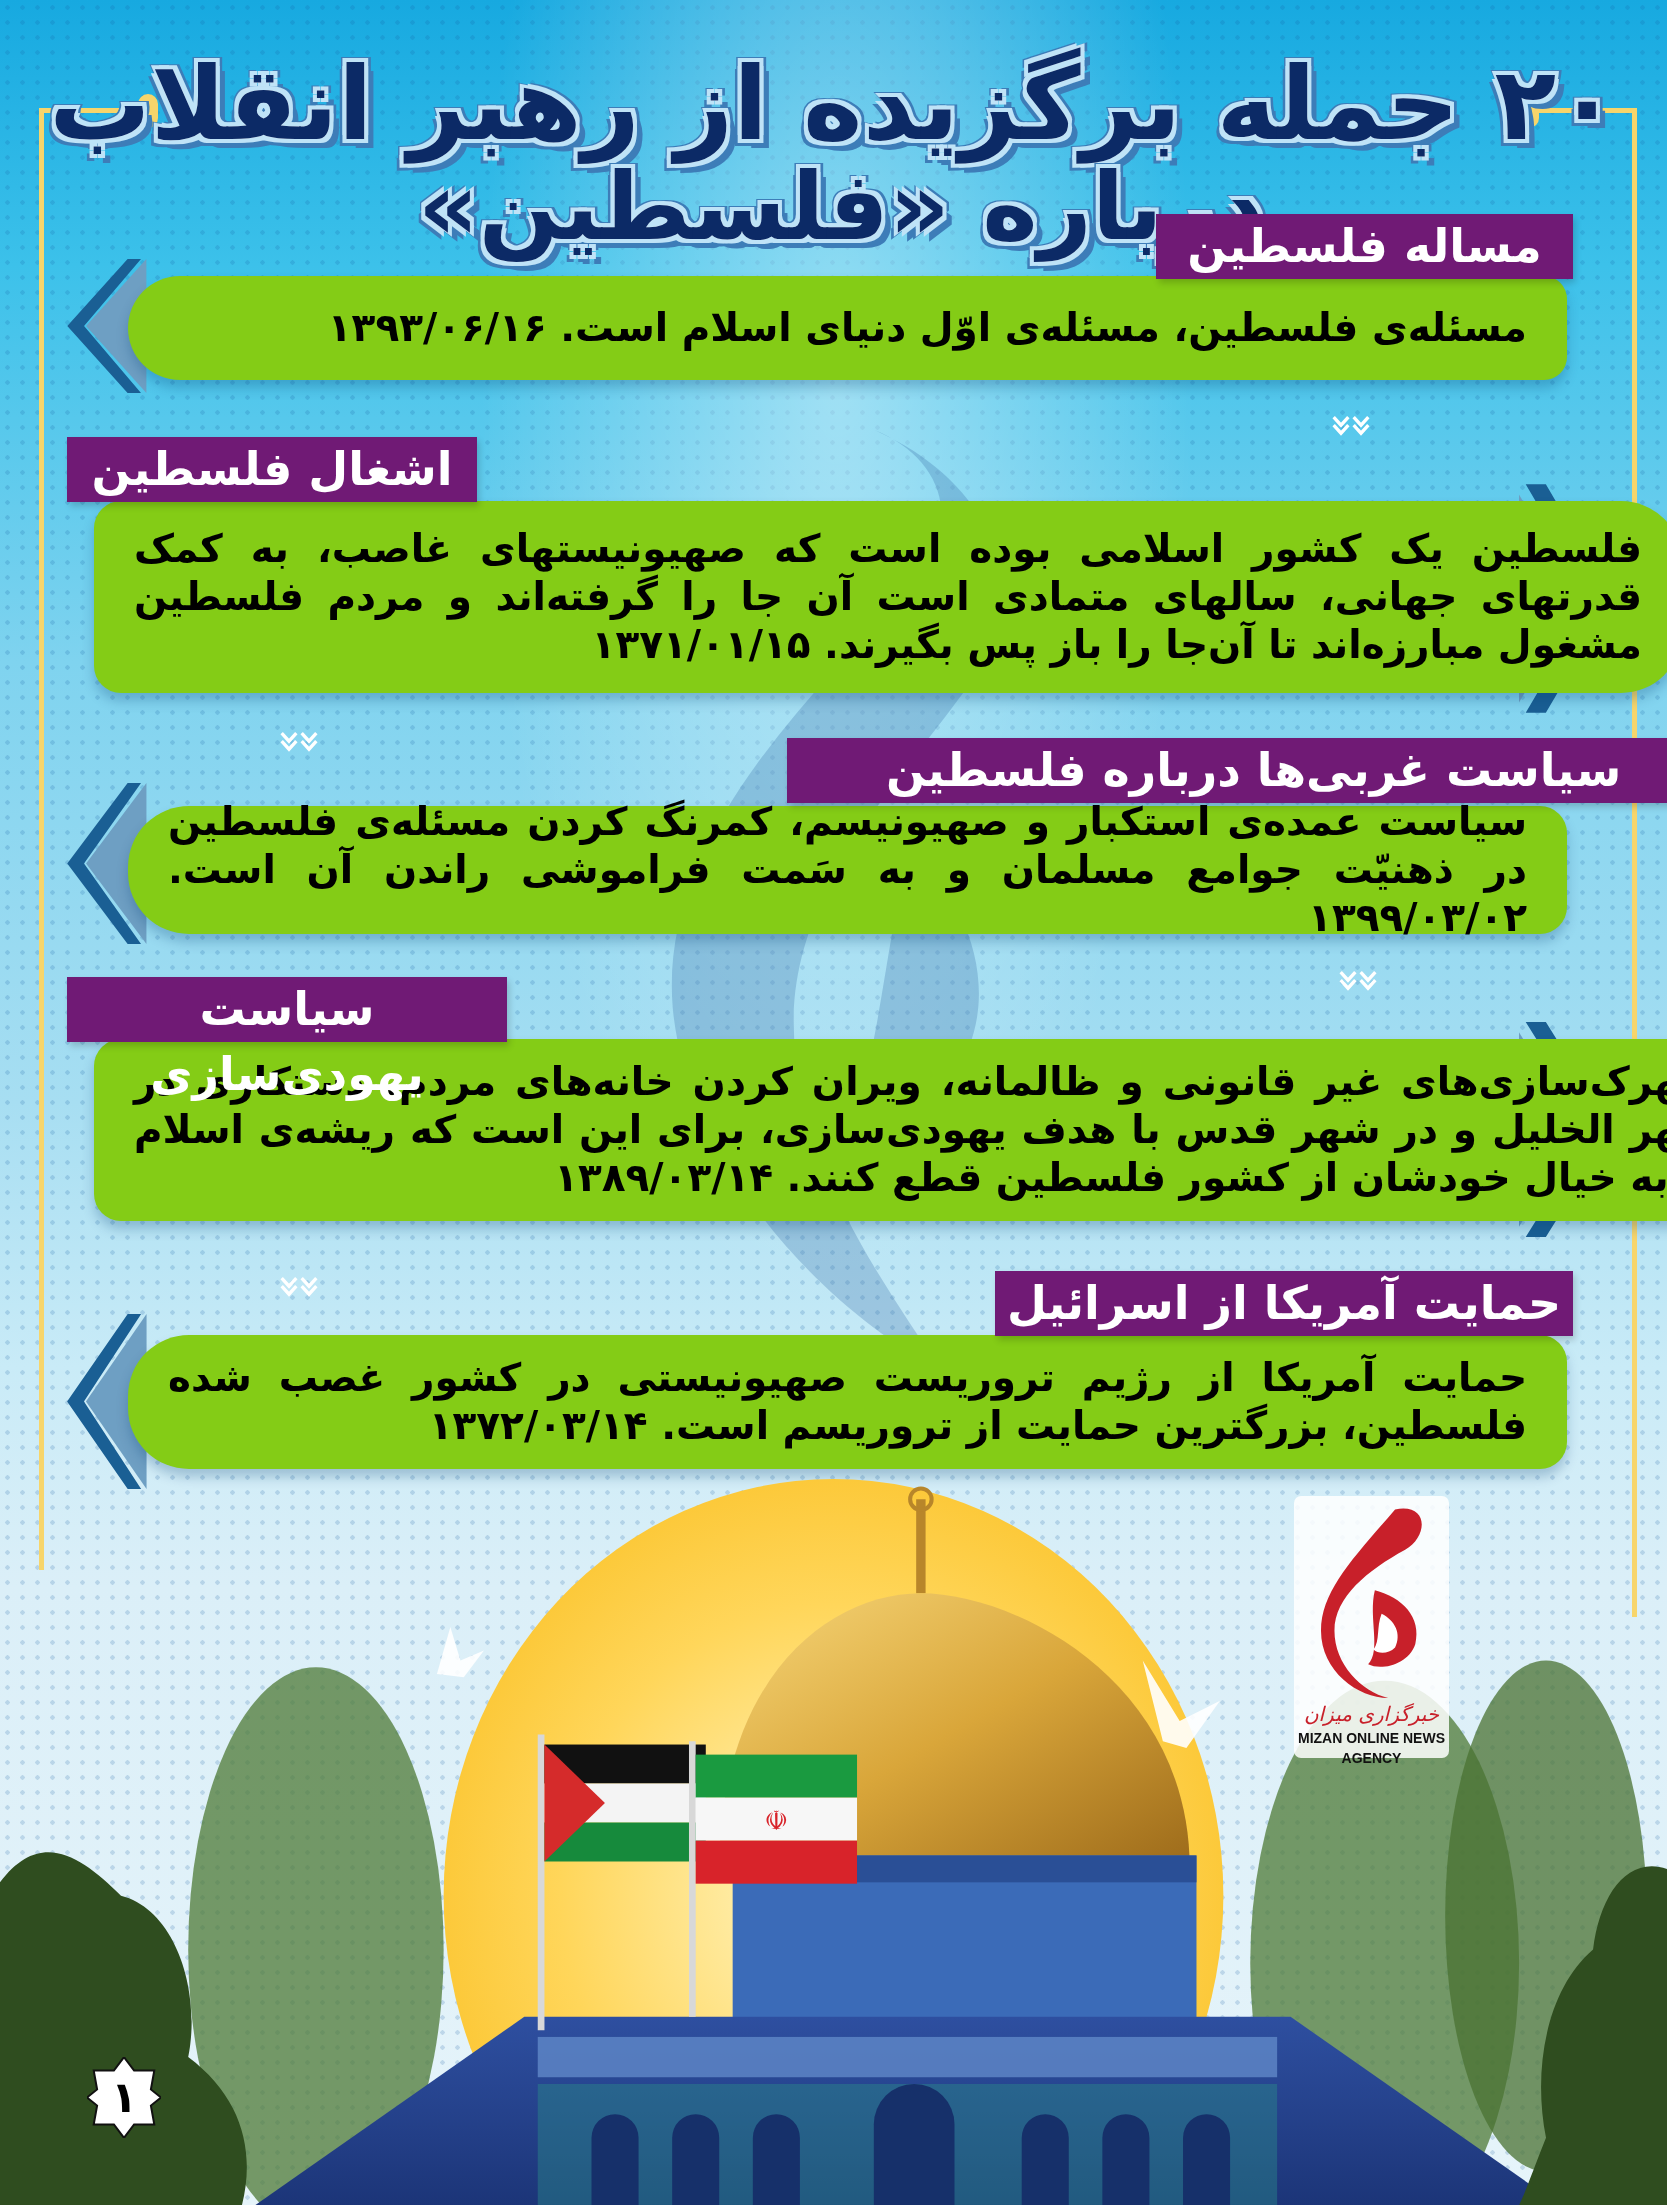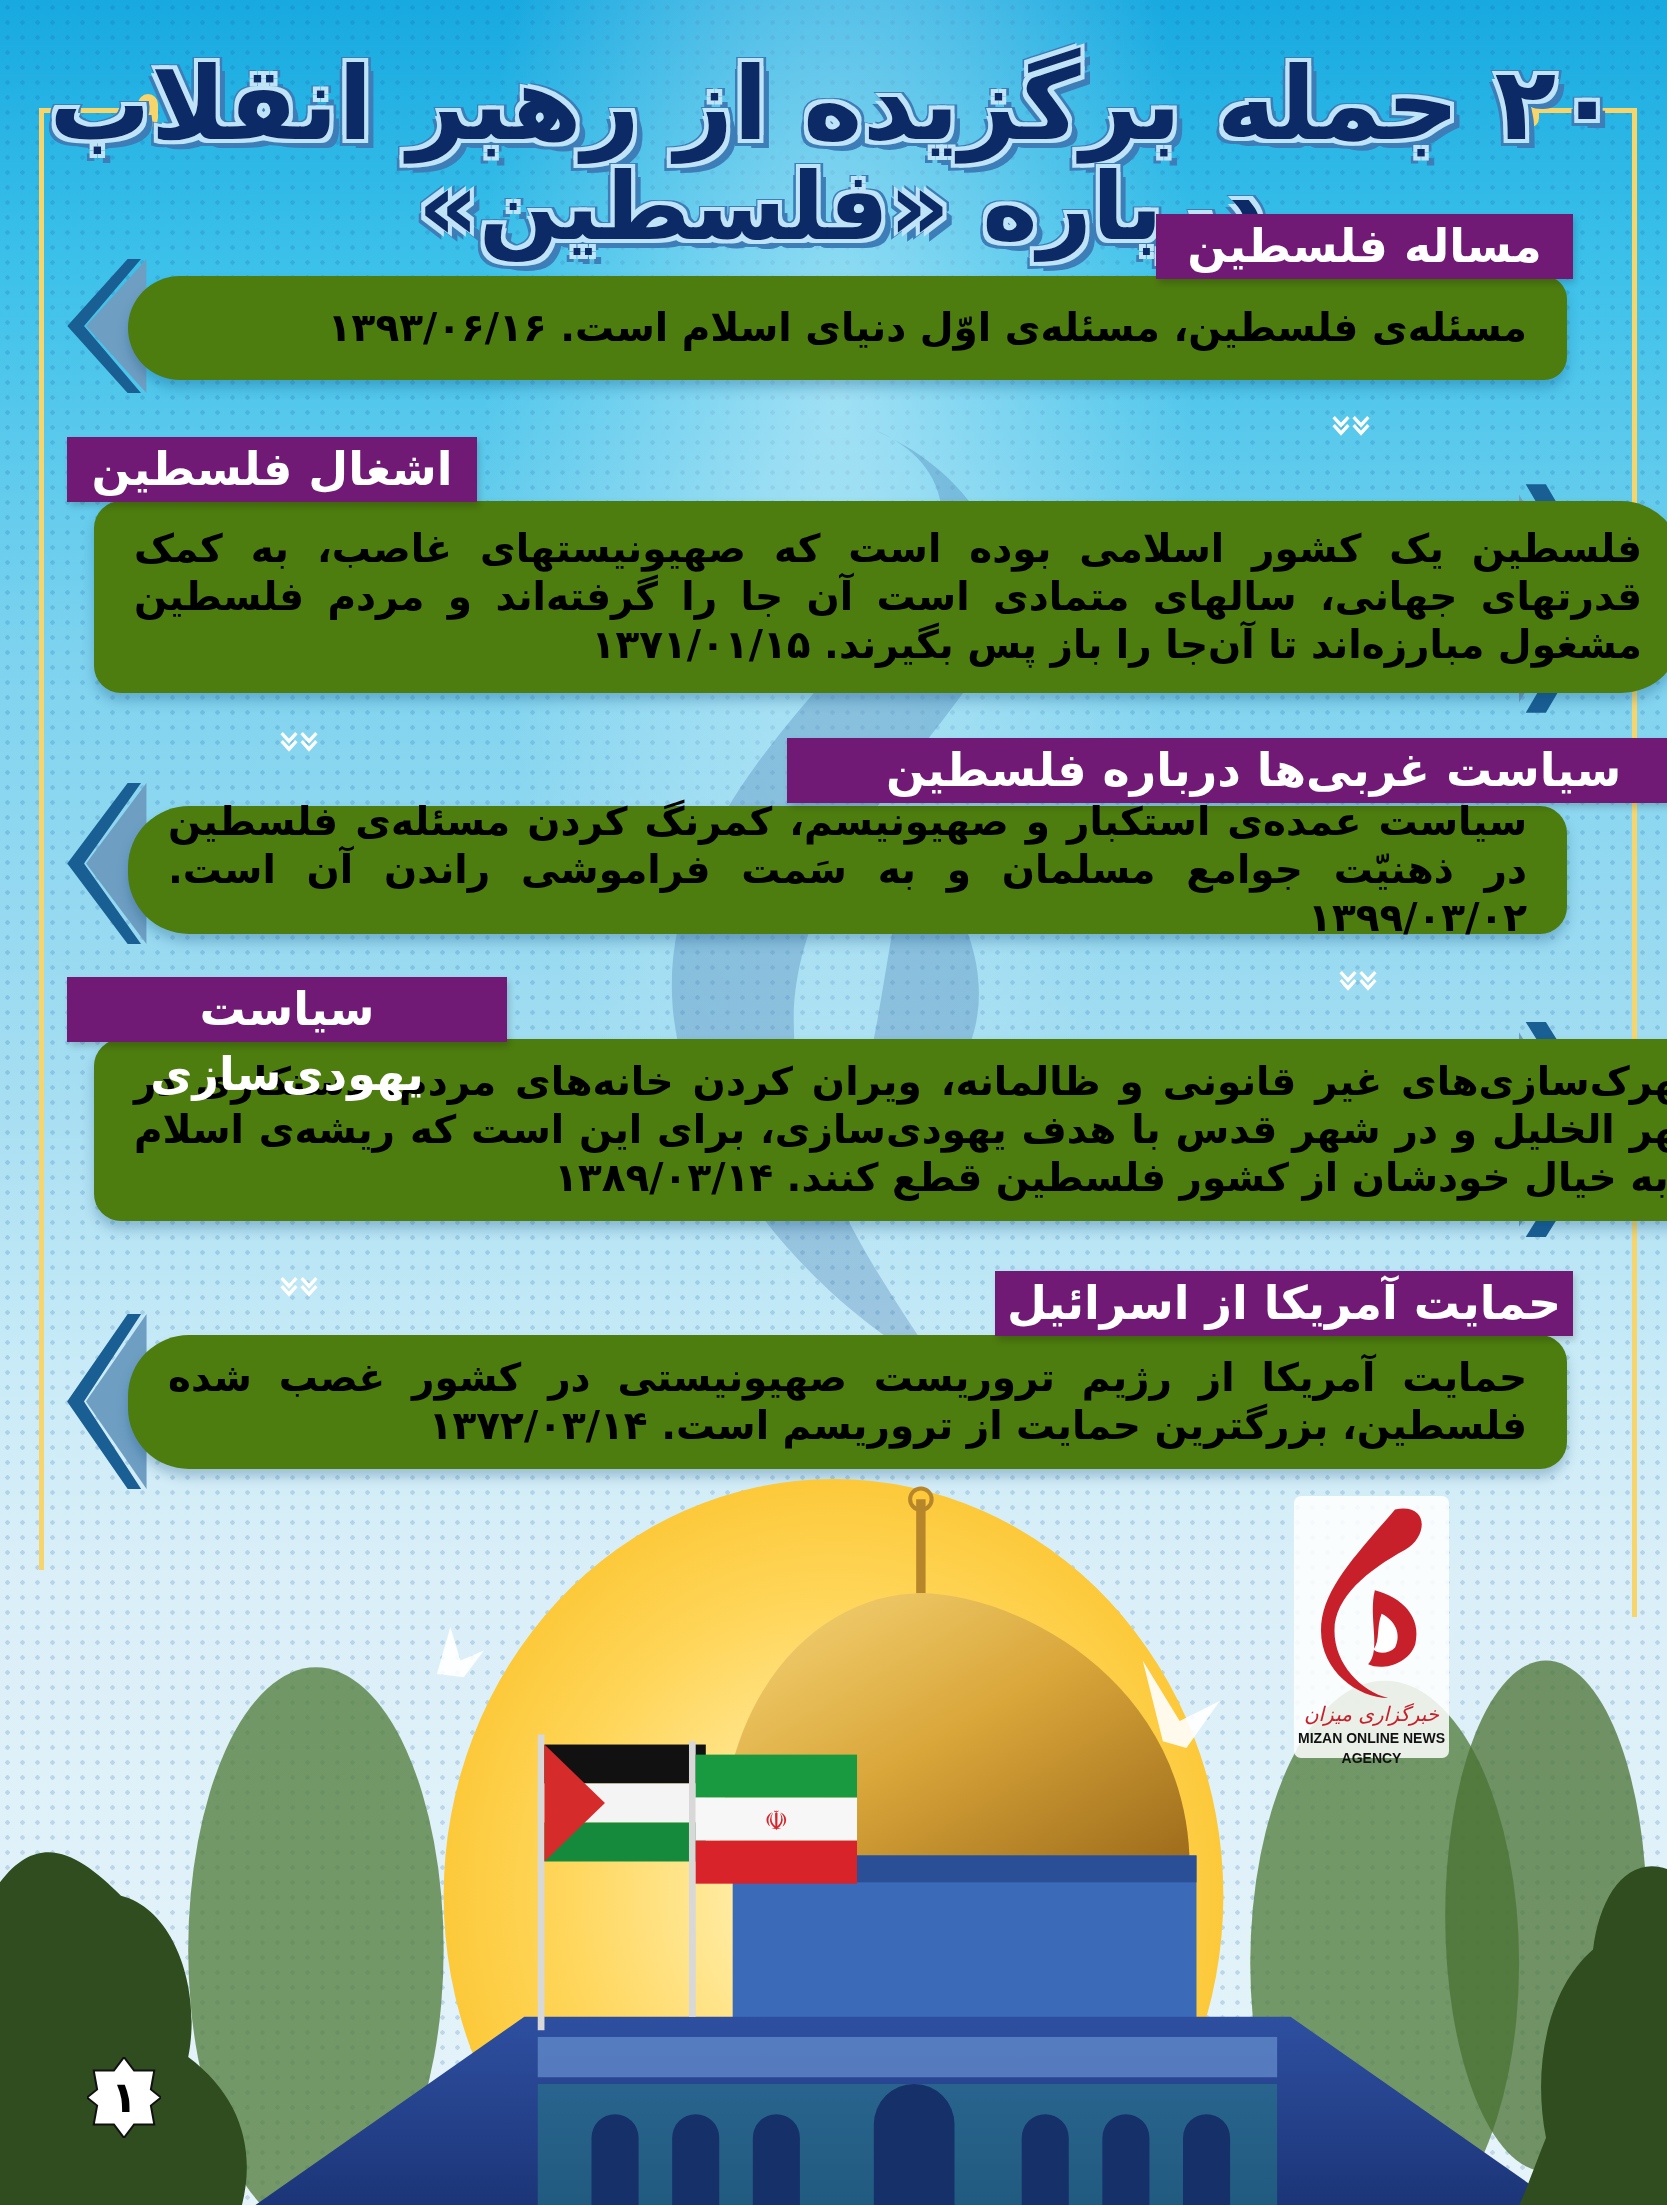--- a/index.html
+++ b/index.html
@@ -19,21 +19,21 @@
   .title{position:absolute;left:0;width:1667px;text-align:center;direction:rtl;
     font-weight:bold;color:#0c2a66;
     text-shadow:0 0 0 #fff, 4px 4px 0 #bfe3f7, -4px -4px 0 #bfe3f7, 4px -4px 0 #bfe3f7, -4px 4px 0 #bfe3f7,
       9.4px 9.4px 0 #3d7db8, -6.7px 6.7px 0 #3d7db8, 6.7px -5.4px 0 #3d7db8, -5.4px -5.4px 0 #3d7db8;}
   .title1{top:47px;font-size:101px;line-height:114px;}
   .title2{top:153px;font-size:94px;line-height:108px;margin-left:8px;}
 
   .tab{position:absolute;height:65px;background:#701a75;color:#fff;direction:rtl;
     font-weight:bold;font-size:46px;line-height:65px;text-align:center;
     box-shadow:2.7px 4px 6.7px rgba(0,0,0,0.18);}
-  .box{position:absolute;background:#4d7c0f;direction:rtl;color:#000;font-weight:bold;
+  .box{position:absolute;background:#84cc16;direction:rtl;color:#000;font-weight:bold;
     font-size:39px;line-height:48px;box-sizing:border-box;padding:12px 40px;
     box-shadow:0 8px 12px rgba(0,60,110,0.25);display:flex;align-items:center;}
   .box.left{border-radius:61px 27px 27px 61px;}
   .box.right{border-radius:27px 61px 61px 27px;}
   .box p{margin:0;width:100%;text-align:justify;text-align-last:right;}
 
   .arrow{position:absolute;}
   .chev{position:absolute;width:40px;height:27px;}
 
   .scene{position:absolute;left:0;top:1479px;width:1667px;height:726px;overflow:hidden;}

